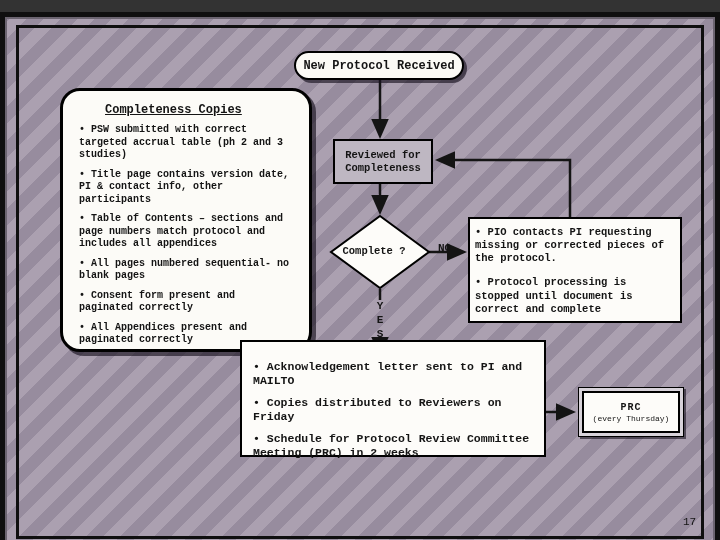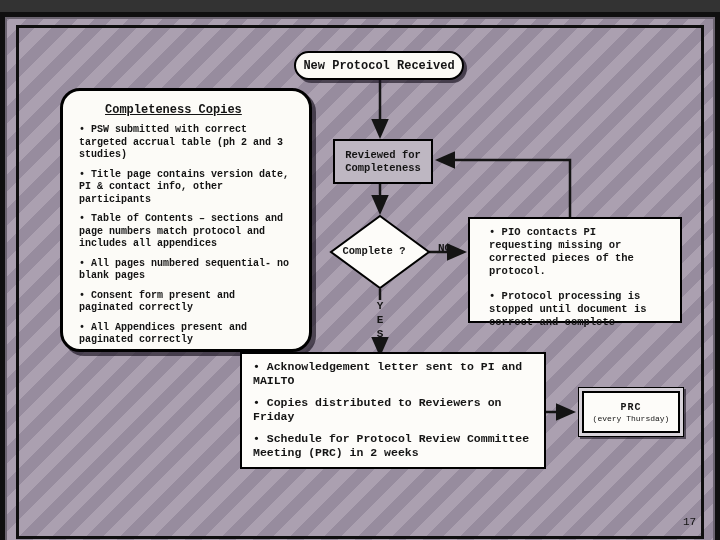--- a/index.html
+++ b/index.html
@@ -57,32 +57,32 @@
   .decision-label {
     left:328px; top:233px; width:92px; text-align:center;
     font-size:10.5px; font-weight:bold;
   }
 
   .no-label { left:438px; top:230px; font-size:11px; font-weight:bold; }
 
   .no-box {
     left:468px; top:205px; width:214px; height:106px;
     border:2px solid #000; background:#fdfcf9;
-    padding:7px 19px;
+    padding:7px 5px;
   }
   .no-box .bullets { font-size:10.5px; line-height:1.25; }
   .no-box .bullets li + li { margin-top:11px; }
 
   .yes-label { left:372px; top:287px; width:16px; text-align:center;
     font-size:11px; font-weight:bold; line-height:14px; }
 
   .yes-box {
-    left:240px; top:340px; width:306px; height:117px;
+    left:240px; top:328px; width:306px; height:117px;
     border:2px solid #000; background:#fdfcf9;
-    padding:6px 11px;
+    padding:18px 11px;
   }
   .yes-box .bullets { font-size:11.5px; line-height:1.25; }
   .yes-box .bullets li + li { margin-top:7px; }
 
   .prc-outer {
     left:578px; top:375px; width:106px; height:50px;
     border:1px solid #000; background:#d8d3da; padding:3px;
     box-shadow:2px 2px 0 rgba(25,18,32,0.6);
   }
   .prc-inner {

